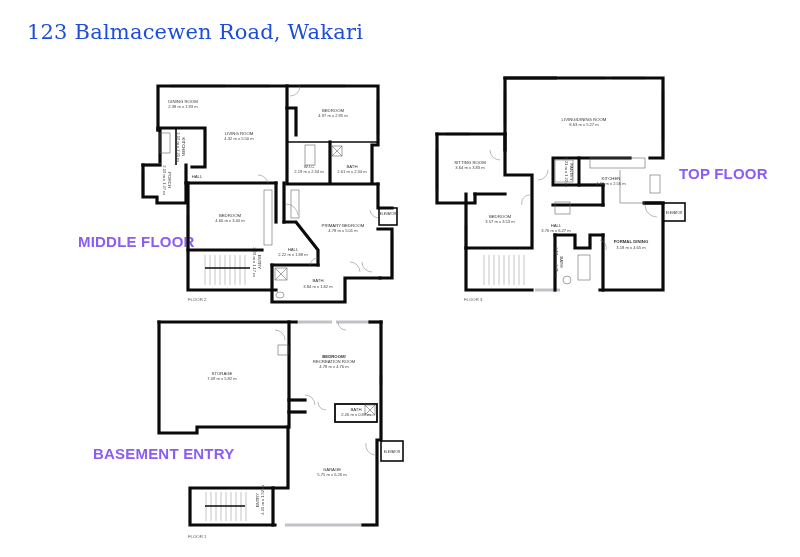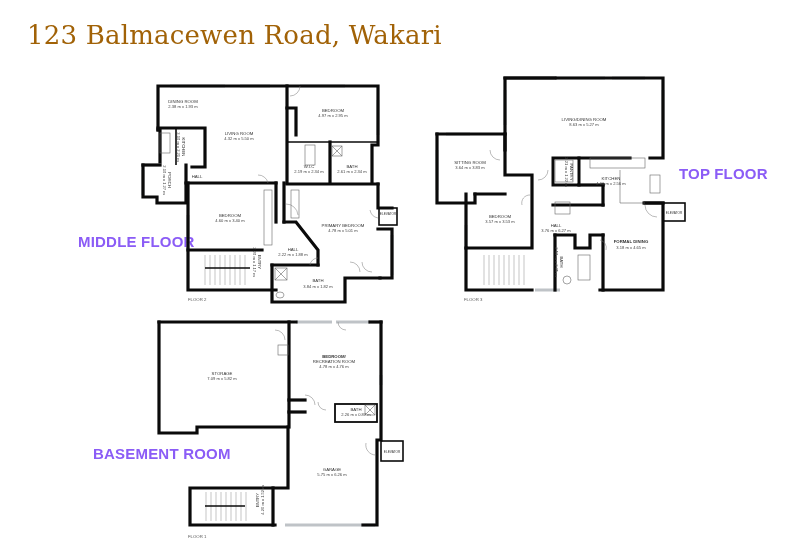--- a/index.html
+++ b/index.html
@@ -1,21 +1,21 @@
 <!DOCTYPE html>
 <html><head>
 <meta charset="utf-8">
 <style>
   * { box-sizing: border-box; margin: 0; padding: 0; }
   html, body { width: 800px; height: 557px; background: #ffffff; overflow: hidden; }
   body { position: relative; font-family: "DejaVu Sans", sans-serif; color: #111; }
   .title {
     position: absolute; left: 27px; top: 20px;
     font-family: "DejaVu Serif", "Liberation Serif", serif;
-    font-size: 26px; color: #a16207; letter-spacing: 0.2px;
+    font-size: 21px; color: #1d4ed8; letter-spacing: 0.2px;
   }
   .floor-label {
     position: absolute; font-family: "Liberation Sans", "DejaVu Sans", sans-serif;
     font-weight: bold; font-size: 15px; color: #8b5cf6; letter-spacing: 0.2px;
   }
   svg.plan { position: absolute; left: 0; top: 0; }
   .rl { font-family: "Liberation Sans", sans-serif; font-size: 4.3px; fill: #333; text-anchor: middle; }
   .rd { font-family: "Liberation Sans", sans-serif; font-size: 4.1px; fill: #444; text-anchor: middle; }
   .fl { font-family: "Liberation Sans", sans-serif; font-size: 4.3px; fill: #555; }
   .wall { fill: none; stroke: #0a0a0a; stroke-width: 3.2; stroke-linecap: square; }
@@ -25,21 +25,21 @@
   .door { fill: none; stroke: #777; stroke-width: 0.5; }
   .stair { stroke: #888; stroke-width: 0.5; }
 </style>
 </head>
 <body>
 
 <div class="title">123 Balmacewen Road, Wakari</div>
 
 <div class="floor-label" style="left:78px; top:233px;">MIDDLE FLOOR</div>
 <div class="floor-label" style="left:679px; top:165px;">TOP FLOOR</div>
-<div class="floor-label" style="left:93px; top:445px;">BASEMENT ROOM</div>
+<div class="floor-label" style="left:93px; top:445px;">BASEMENT ENTRY</div>
 
 <svg class="plan" width="800" height="557" viewBox="0 0 800 557" xmlns="http://www.w3.org/2000/svg">
 
   <g>
 
     <line class="win" x1="170" y1="86" x2="225" y2="86"></line>
     <line class="win" x1="240" y1="86" x2="270" y2="86"></line>
     <line class="win" x1="300" y1="86" x2="345" y2="86"></line>
     <line class="win" x1="378" y1="100" x2="378" y2="135"></line>
     <line class="win" x1="143" y1="170" x2="143" y2="195"></line>

